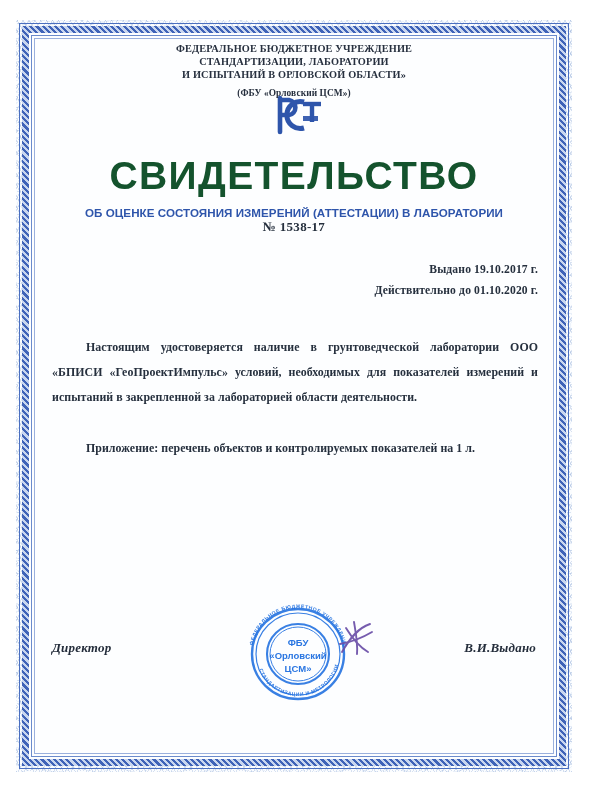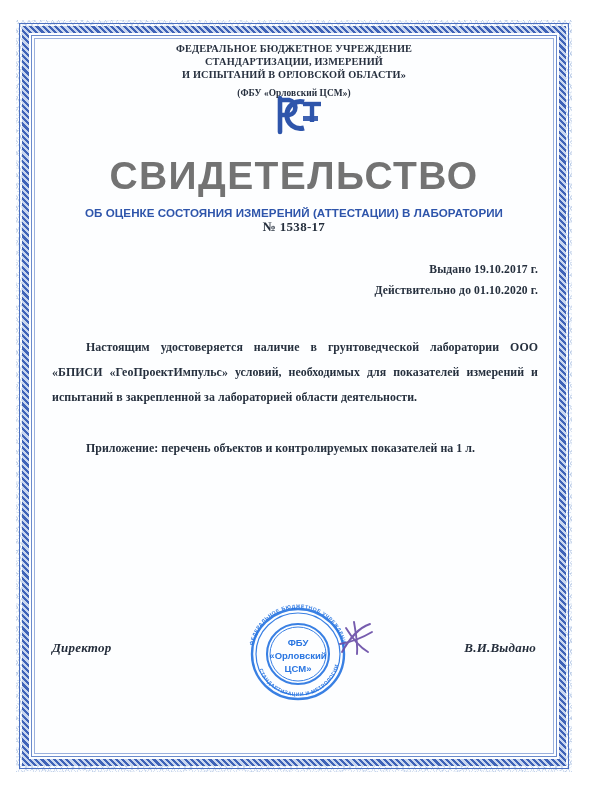--- a/index.html
+++ b/index.html
@@ -147,21 +147,21 @@
   }
 
   
   .title-main {
     text-align: center;
     margin-top: 16px;
     font-family: "Liberation Sans", "DejaVu Sans", sans-serif;
     font-weight: bold;
     font-size: 39px;
     letter-spacing: 1.4px;
-    color: #737373;
+    color: #14532d;
     line-height: 1.04;
   }
   .title-sub {
     text-align: center;
     margin-top: 10px;
     font-family: "Liberation Sans", "DejaVu Sans", sans-serif;
     font-weight: bold;
     font-size: 11.6px;
     letter-spacing: 0.05px;
     color: #2e55ab;
@@ -252,21 +252,21 @@
 
   <div class="frame-outer"></div>
   <div class="frame-band"></div>
   <div class="frame-inner"></div>
   <div class="frame-inner2"></div>
 
   <div id="content">
 
     <div class="org-header">
       <div class="org-line">ФЕДЕРАЛЬНОЕ БЮДЖЕТНОЕ УЧРЕЖДЕНИЕ</div>
-      <div class="org-line">СТАНДАРТИЗАЦИИ, ИЗМЕРЕНИЙ</div>
+      <div class="org-line">СТАНДАРТИЗАЦИИ, ЛАБОРАТОРИИ</div>
       <div class="org-line">И ИСПЫТАНИЙ В ОРЛОВСКОЙ ОБЛАСТИ»</div>
     </div>
 
     <div class="logo-block">
       <div class="logo-caption">(ФБУ «Орловский ЦСМ»)</div>
       <div class="logo-mark">
         <svg width="62" height="44" viewBox="0 0 62 44" aria-hidden="true">
           <g fill="none" stroke="#2e55ab" stroke-width="3.4">
 
             <path d="M41 10 A13.5 13.5 0 1 0 41 36" stroke-width="5"></path>

